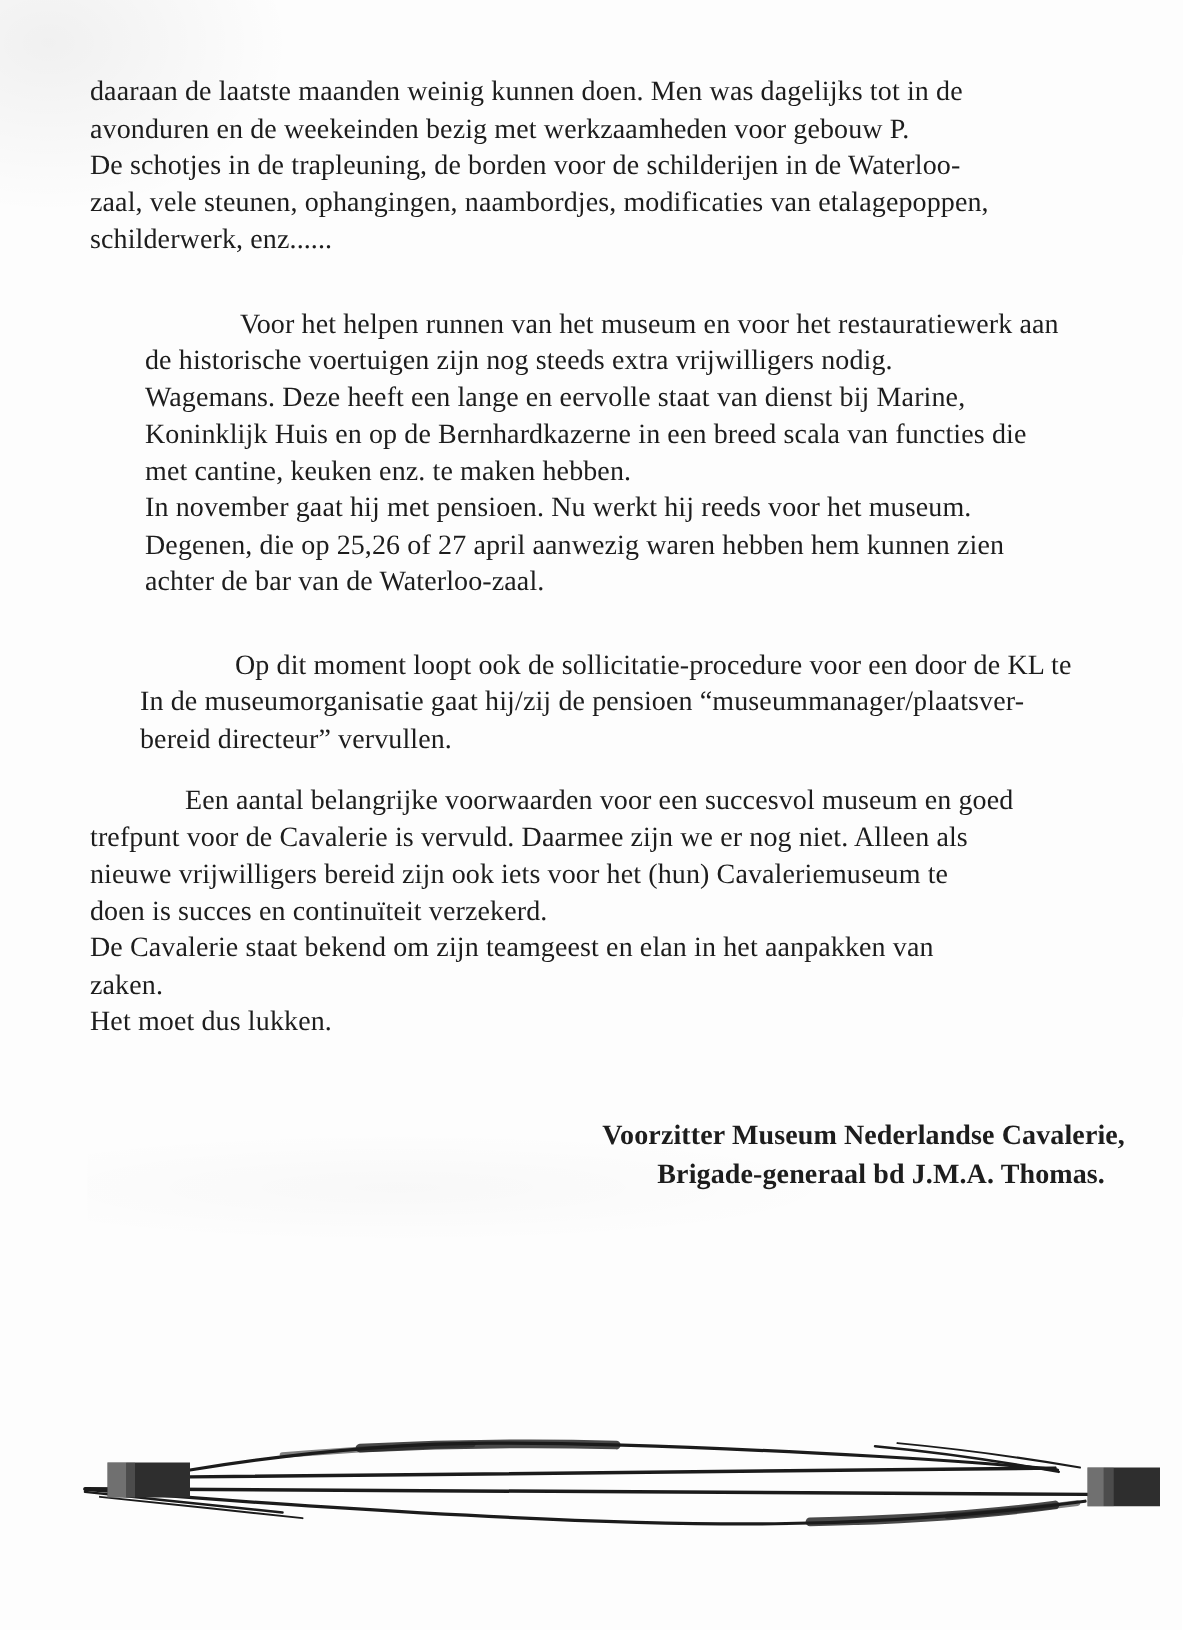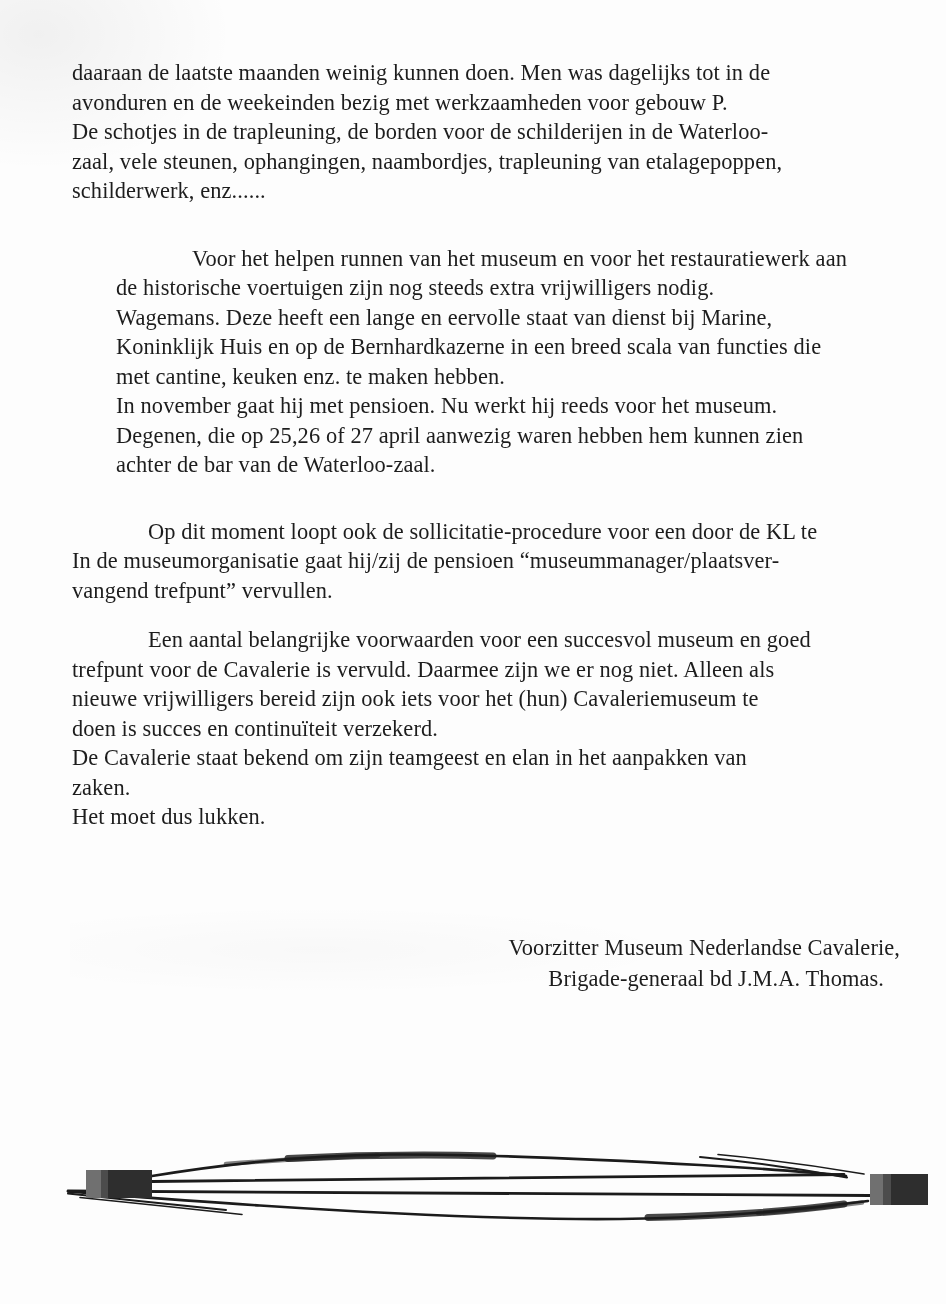--- a/index.html
+++ b/index.html
@@ -28,25 +28,25 @@
     left: 72px;
     top: 0;
     width: 828px;
     font-size: 22.4px;
     line-height: 29.5px;
     letter-spacing: 0.1px;
   }
   .para { margin: 0; }
   .para-1 { margin-top: 58px; }
   .para-2 { margin-top: 38px; margin-left: 44px; }
-  .para-3 { margin-top: 37px; }
+  .para-3 { margin-top: 37px; margin-left: 40px; }
   .para-4 { margin-top: 20px; }
   .para.indented .ln:first-child { text-indent: 76px; }
   .ln { white-space: nowrap; }
-  .signature { margin-top: 100px; text-align: right; line-height: 31px; }
+  .signature { margin-top: 60px; text-align: right; line-height: 31px; font-weight: bold; }
   .signature .sig-2 { padding-right: 16px; }
   .lances {
     position: absolute;
     left: 58px;
     top: 1131px;
     width: 878px;
     height: 115px;
   }
 </style>
 </head>
@@ -55,39 +55,39 @@
 <div class="page">
   <div class="smudge-tl"></div>
   <div class="smudge-mid"></div>
 
   <div class="textcol">
 
     <div class="para para-1">
       <div class="ln">daaraan de laatste maanden weinig kunnen doen. Men was dagelijks tot in de</div>
       <div class="ln">avonduren en de weekeinden bezig met werkzaamheden voor gebouw P.</div>
       <div class="ln">De schotjes in de trapleuning, de borden voor de schilderijen in de Waterloo-</div>
-      <div class="ln">zaal, vele steunen, ophangingen, naambordjes, trapleuning van etalagepoppen,</div>
+      <div class="ln">zaal, vele steunen, ophangingen, naambordjes, modificaties van etalagepoppen,</div>
       <div class="ln">schilderwerk, enz......</div>
     </div>
 
     <div class="para para-2 indented">
       <div class="ln">Voor het helpen runnen van het museum en voor het restauratiewerk aan</div>
       <div class="ln">de historische voertuigen zijn nog steeds extra vrijwilligers nodig.</div>
       <div class="ln">Wagemans. Deze heeft een lange en eervolle staat van dienst bij Marine,</div>
       <div class="ln">Koninklijk Huis en op de Bernhardkazerne in een breed scala van functies die</div>
       <div class="ln">met cantine, keuken enz. te maken hebben.</div>
       <div class="ln">In november gaat hij met pensioen. Nu werkt hij reeds voor het museum.</div>
       <div class="ln">Degenen, die op 25,26 of 27 april aanwezig waren hebben hem kunnen zien</div>
       <div class="ln">achter de bar van de Waterloo-zaal.</div>
     </div>
 
     <div class="para para-3 indented">
       <div class="ln">Op dit moment loopt ook de sollicitatie-procedure voor een door de KL te</div>
       <div class="ln">In de museumorganisatie gaat hij/zij de pensioen “museummanager/plaatsver-</div>
-      <div class="ln">vangend trefpunt” vervullen.</div>
+      <div class="ln">bereid directeur” vervullen.</div>
     </div>
 
     <div class="para para-4 indented">
       <div class="ln">Een aantal belangrijke voorwaarden voor een succesvol museum en goed</div>
       <div class="ln">trefpunt voor de Cavalerie is vervuld. Daarmee zijn we er nog niet. Alleen als</div>
       <div class="ln">nieuwe vrijwilligers bereid zijn ook iets voor het (hun) Cavaleriemuseum te</div>
       <div class="ln">doen is succes en continuïteit verzekerd.</div>
       <div class="ln">De Cavalerie staat bekend om zijn teamgeest en elan in het aanpakken van</div>
       <div class="ln">zaken.</div>
       <div class="ln">Het moet dus lukken.</div>

